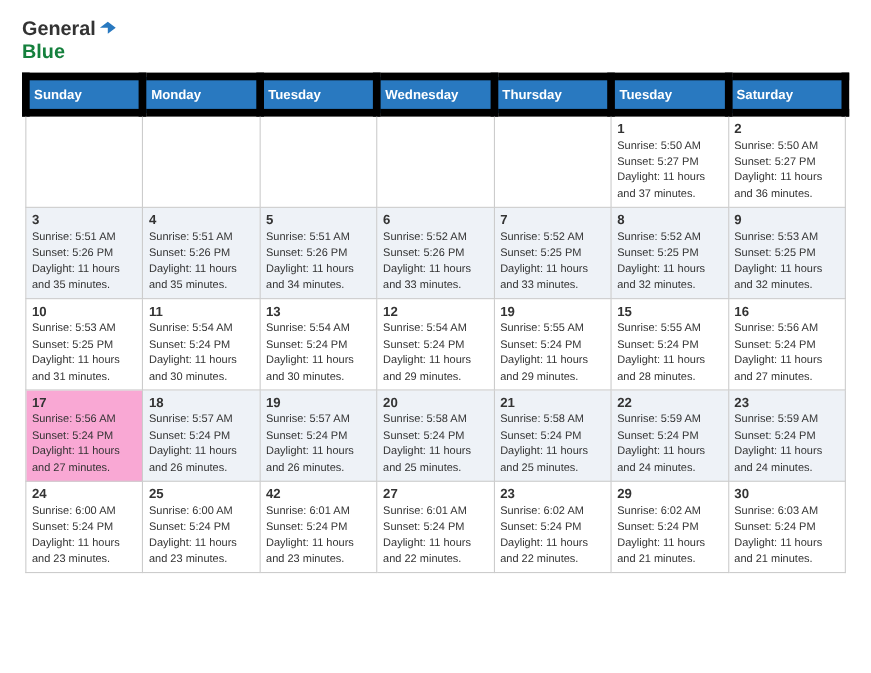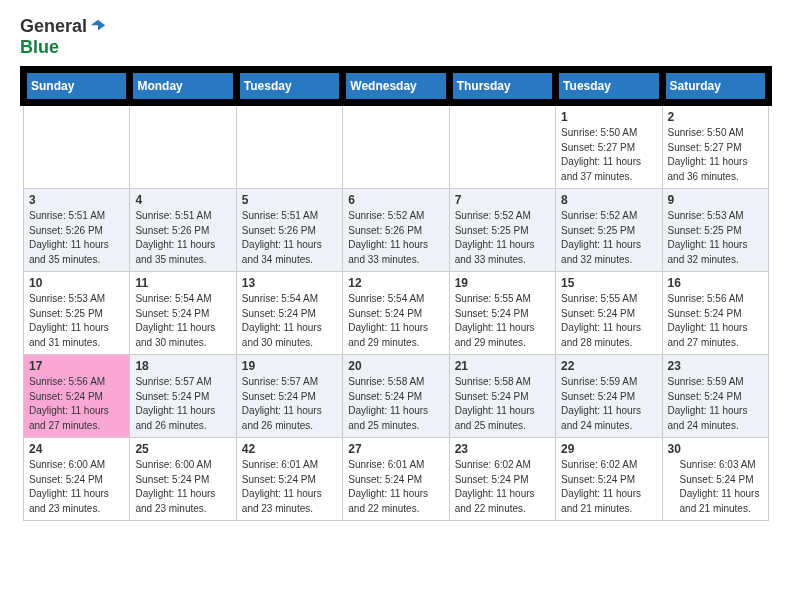--- a/index.html
+++ b/index.html
@@ -323,20 +323,20 @@
 Daylight: 11 hours and 22 minutes.</div>
           </td>
           <td>
             <span class="day-num">29</span>
             <div class="day-info" style="white-space: pre-line;">Sunrise: 6:02 AM
 Sunset: 5:24 PM
 Daylight: 11 hours and 21 minutes.</div>
           </td>
           <td>
             <span class="day-num">30</span>
-            <div class="day-info" style="white-space: pre-line; margin-left: 12px;">Sunrise: 6:03 AM
+            <div class="day-info" style="white-space: pre-line;">Sunrise: 6:03 AM
 Sunset: 5:24 PM
 Daylight: 11 hours and 21 minutes.</div>
           </td>
         </tr>
       </tbody>
   </table>
 </div>
 
 </body></html>

